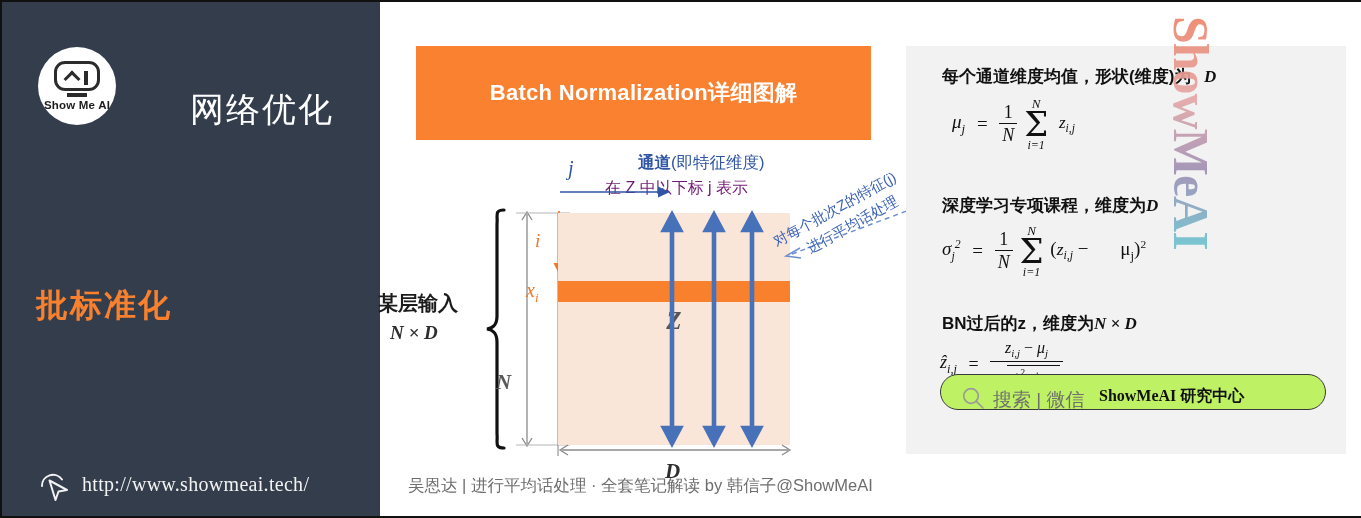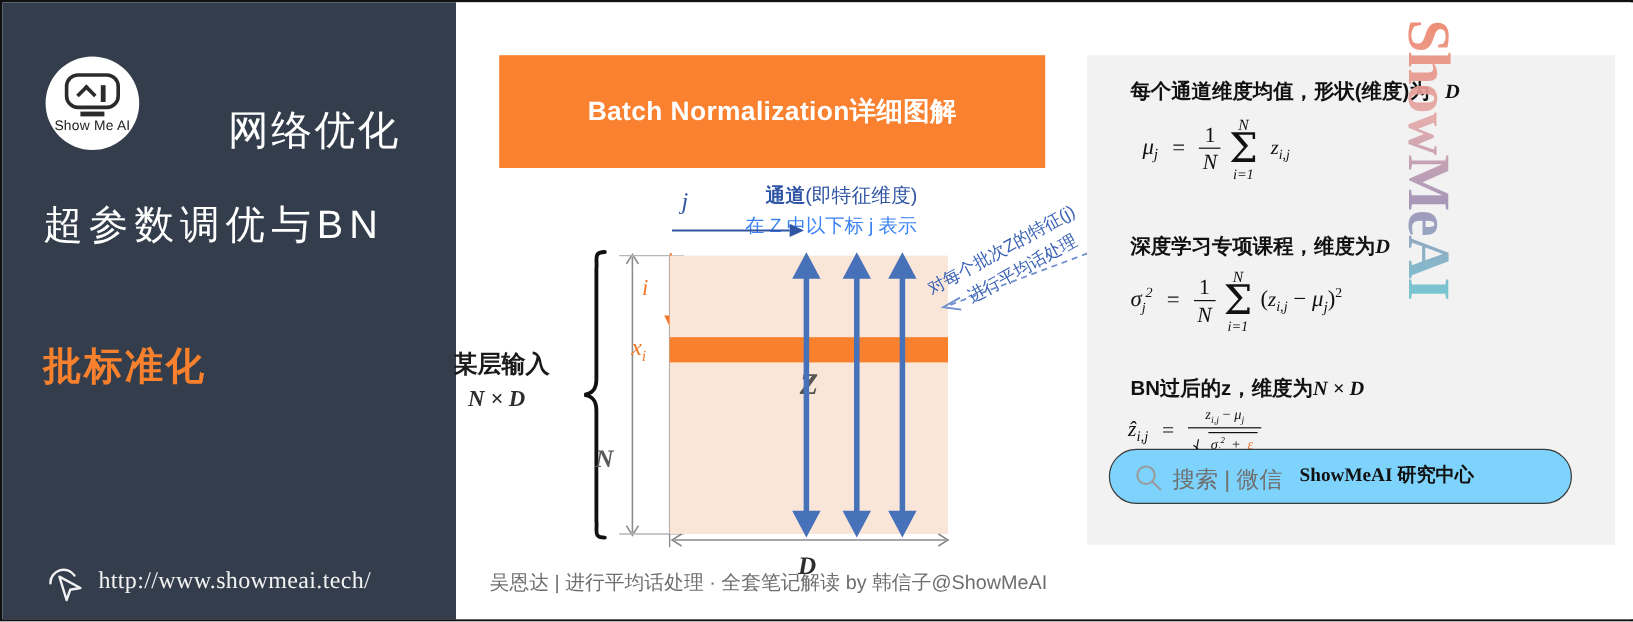--- a/index.html
+++ b/index.html
@@ -18,21 +18,21 @@
   .logo-circle{position:absolute;left:36px;top:45px;width:78px;height:78px;
                border-radius:50%;background:#fff;}
   .logo-face{position:absolute;left:16px;top:14px;width:46px;height:30px;
              border:3.5px solid #2b2b2b;border-radius:11px;box-sizing:border-box;}
   .logo-chev{position:absolute;left:9px;top:9px;width:9px;height:9px;
              border-left:3px solid #2b2b2b;border-top:3px solid #2b2b2b;
              transform:rotate(45deg);}
   .logo-bar{position:absolute;left:27px;top:7px;width:3.5px;height:14px;background:#2b2b2b;}
   .logo-mouth{position:absolute;left:29px;top:46px;width:20px;height:4px;background:#2b2b2b;}
   .logo-text{position:absolute;left:0;top:52px;width:78px;text-align:center;
-             font-size:11.5px;font-weight:normal;color:#1d1d1d;letter-spacing:.2px;}
+             font-size:11.5px;font-weight:bold;color:#1d1d1d;letter-spacing:.2px;}
 
   .title-cn{position:absolute;left:188px;top:90px;font-size:34px;color:#ffffff;
             letter-spacing:2px;font-weight:400;line-height:1;}
   .title-cn2{position:absolute;left:34px;top:168px;font-size:33px;color:#ffffff;
              letter-spacing:5px;font-weight:400;line-height:1;}
   .title-hl{position:absolute;left:34px;top:287px;font-size:32px;color:#f9812d;
             font-weight:bold;letter-spacing:2px;line-height:1;}
   .title-en{position:absolute;left:34px;top:366px;font-size:29px;color:#f9812d;
             letter-spacing:.4px;line-height:1;}
 
@@ -49,21 +49,21 @@
               color:#fff;font-size:22px;font-weight:600;letter-spacing:.3px;}
 
   
   .zbox{position:absolute;left:178px;top:211px;width:232px;height:232px;background:#fae6d9;}
   .xstripe{position:absolute;left:178px;top:279px;width:232px;height:21px;background:#f9812d;}
   .zlabel{position:absolute;left:178px;top:305px;width:232px;text-align:center;
           font-family:"Liberation Serif","DejaVu Serif",serif;font-style:italic;
           font-weight:bold;font-size:25px;color:#555;}
   .lbl-channel{position:absolute;left:258px;top:150px;font-size:16.5px;color:#2f55a4;white-space:nowrap;}
   .lbl-channel b{font-weight:bold;}
-  .lbl-jz{position:absolute;left:241px;top:176px;font-size:16px;color:#3b82f6;white-space:nowrap;}
+  .lbl-jz{position:absolute;left:225px;top:176px;font-size:16px;color:#701a75;white-space:nowrap;}
   .lbl-j{position:absolute;left:188px;top:155px;font-family:"Liberation Serif","DejaVu Serif",serif;
          font-style:italic;font-size:20px;color:#2f55a4;}
 
   .lbl-input{position:absolute;left:-2px;top:288px;font-size:20px;font-weight:bold;color:#1b1b1b;white-space:nowrap;}
   .lbl-nd{position:absolute;left:10px;top:320px;font-family:"Liberation Serif","DejaVu Serif",serif;
           font-style:italic;font-weight:bold;font-size:19px;color:#2e2e2e;white-space:nowrap;}
   .lbl-N{position:absolute;left:116px;top:368px;font-family:"Liberation Serif","DejaVu Serif",serif;
          font-style:italic;font-weight:bold;font-size:21px;color:#5a5a5a;}
   .lbl-D{position:absolute;left:285px;top:457px;font-family:"Liberation Serif","DejaVu Serif",serif;
          font-style:italic;font-weight:bold;font-size:21px;color:#2e2e2e;}
@@ -99,22 +99,22 @@
   .vm{vertical-align:middle;}
 
   .sqrt-wrap{display:inline-block;vertical-align:middle;position:relative;padding-left:14px;}
   .sqrt-wrap:before{content:"";position:absolute;left:4px;bottom:2px;width:9px;height:12px;
                     border-left:1.4px solid #111;transform:skewX(-12deg);}
   .sqrt-wrap:after{content:"";position:absolute;left:1px;bottom:7px;width:5px;height:0;
                    border-top:1.4px solid #111;transform:rotate(38deg);}
   .sqrt-bar{border-top:1.3px solid #111;padding:1px 4px 0 2px;display:inline-block;}
 
   
-  .searchbar{position:absolute;left:544px;top:372px;width:386px;height:46px;
-             background:#7dd3fc;border:1.4px solid #3a3a3a;border-radius:23px;box-sizing:border-box;}
+  .searchbar{position:absolute;left:560px;top:372px;width:386px;height:36px;
+             background:#bef264;border:1.4px solid #3a3a3a;border-radius:23px;box-sizing:border-box;}
   .srch-ico{position:absolute;left:20px;top:11px;width:24px;height:24px;}
   .srch-t1{position:absolute;left:52px;top:12px;font-size:19px;color:#6f6f6f;white-space:nowrap;}
   .srch-t2{position:absolute;left:158px;top:11px;font-family:"Liberation Serif","DejaVu Serif",serif;
            font-size:16px;font-weight:bold;color:#111;white-space:nowrap;}
 
   
   .wm{position:absolute;left:840px;top:14px;width:300px;height:56px;
       transform:rotate(90deg);transform-origin:left top;
       font-family:"Liberation Serif","DejaVu Serif",serif;font-weight:bold;font-size:50px;
       letter-spacing:-1px;
@@ -136,21 +136,20 @@
     <div class="logo-circle">
       <div class="logo-face">
         <div class="logo-chev"></div>
         <div class="logo-bar"></div>
       </div>
       <div class="logo-mouth"></div>
       <div class="logo-text">Show Me AI</div>
     </div>
 
     <div class="title-cn">网络优化</div>
-    <div class="title-cn2">超参数调优与BN</div>
     <div class="title-hl">批标准化</div>
 
     <svg class="cursor-ico" viewBox="0 0 34 34">
       <path d="M4 16 A11 11 0 0 1 24 9.5" stroke="#f2f2f2" stroke-width="2" fill="none" stroke-linecap="round"></path>
       <path d="M11.5 10.5 L29 20 L20.5 21.5 L17.5 30 Z" stroke="#f2f2f2" stroke-width="2" fill="none" stroke-linejoin="round"></path>
     </svg>
     <div class="site-url">http://www.showmeai.tech/</div>
   </div>
 
   <div class="main">
@@ -263,30 +262,30 @@
       <span class="frac vm" style="font-size:18px;">
         <span class="num">1</span>
         <span class="den mathi">N</span>
       </span>
       <span class="sig">
         <span class="up mathi">N</span>
         <span class="gl">Σ</span>
         <span class="dn mathi">i=1</span>
       </span>
       <span class="vm" style="font-size:19px;">(<span style="font-style:italic;font-size:.92em;">z<sub style="font-size:.68em;">i,j</sub></span>
-        − <span style="font-style:italic;">μ<sub style="font-size:.68em;">j</sub></span>)<sup style="font-size:.6em;">2</sup></span>
+        − <span style="margin-left:27px;">μ<sub style="font-size:.68em;">j</sub></span>)<sup style="font-size:.6em;">2</sup></span>
     </div>
 
     <div class="fh fh3">
       <span>BN过后的z，维度为</span><span class="mathi">N × D</span>
     </div>
     <div class="eq eq3" style="font-size:18px;">
       <span class="vm" style="font-style:italic;">ẑ<sub style="font-size:.68em;">i,j</sub></span>
       <span class="vm" style="padding:0 7px;">=</span>
-      <span class="frac vm" style="font-size:12px;">
+      <span class="frac vm" style="font-size:16px;">
         <span class="num" style="font-style:italic;">
           z<sub style="font-size:.68em;">i,j</sub> <span style="font-style:normal;">−</span> μ<sub style="font-size:.68em;">j</sub>
         </span>
         <span class="den" style="padding-top:3px;">
           <span class="sqrt-wrap">
             <span class="sqrt-bar">
               <span style="font-style:italic;">σ<sub style="font-size:.62em;">j</sub><sup style="font-size:.62em;">2</sup></span>
               <span>&nbsp;+&nbsp;</span>
               <span style="font-style:italic;color:#f0762a;">ε</span>
             </span>

